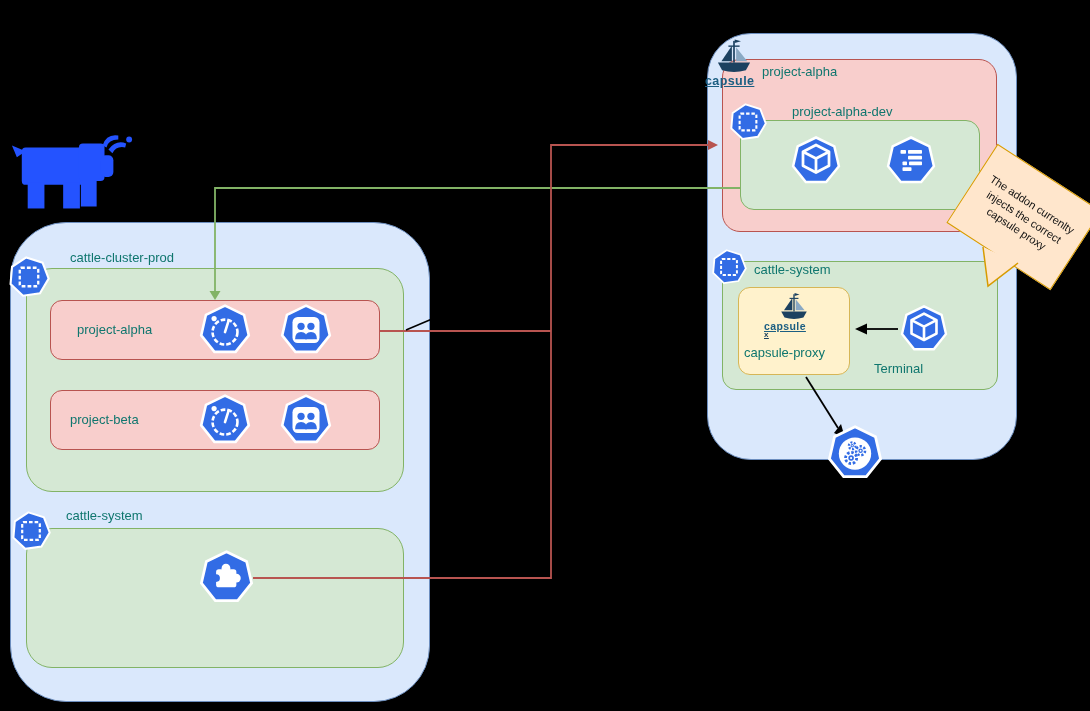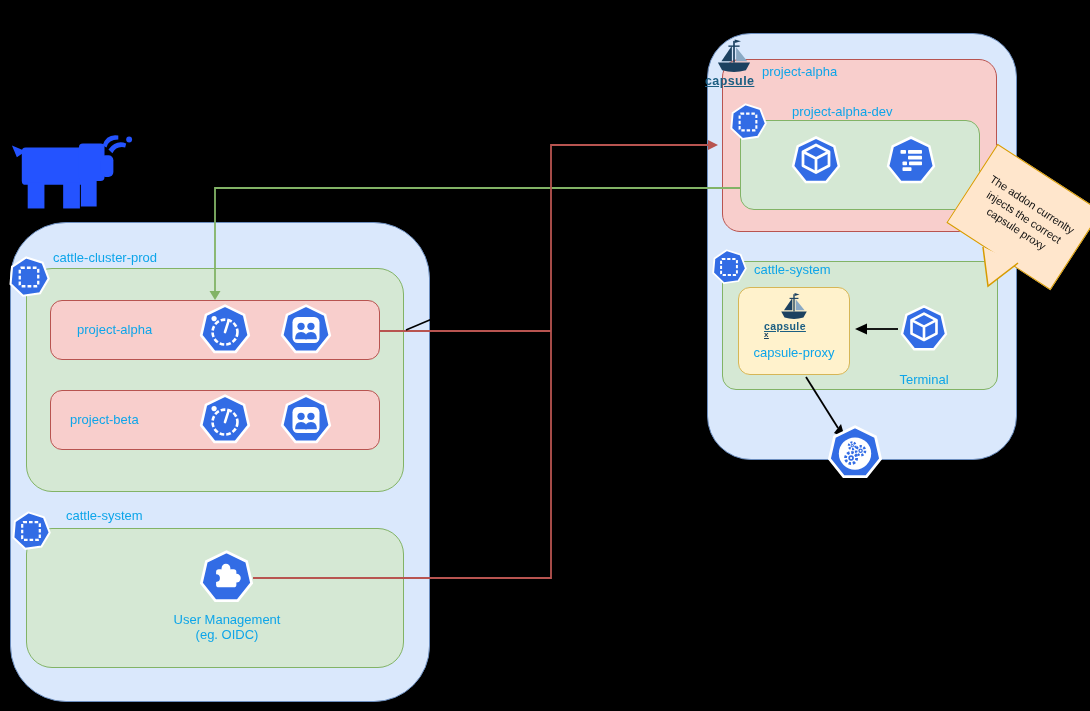--- a/index.html
+++ b/index.html
@@ -6,23 +6,23 @@
   html,body { background:#000; }
   .canvas {
     position:relative; width:1090px; height:711px; overflow:hidden;
     background:#000; font-family:"Liberation Sans", sans-serif; color:#111;
   }
   .box { position:absolute; border:1.5px solid; }
   .blue   { background:#dae8fc; border-color:#6c8ebf; }
   .green  { background:#d5e8d4; border-color:#82b366; }
   .pink   { background:#f8cecc; border-color:#b85450; }
   .yellow { background:#fff2cc; border-color:#d6b656; }
-  .lbl { position:absolute; font-size:13px; white-space:nowrap; color:#0ea5e9; }
+  .lbl { position:absolute; font-size:13px; white-space:nowrap; color:#0f766e; }
   .ic  { position:absolute; }
-  .ctr { text-align:center; }
+  .ctr { }
   .wordmark { position:absolute; font-weight:bold; color:#1b5e82; text-align:left; letter-spacing:.4px;text-decoration:underline; }
   .conn { position:absolute; left:0; top:0; z-index:20; pointer-events:none; }
   .z10 { z-index:10; } .z12 { z-index:12; } .z22 { z-index:22; }
   .note-body {
     position:absolute; left:962px; top:170px; width:124px; height:94px;
     background:#ffe6cc; border:1.5px solid #d79b00; z-index:30;
     transform:rotate(33deg); font-size:11px; line-height:1.35;
     display:flex; flex-direction:column; justify-content:center; text-align:center;
   }
   .note-tail { position:absolute; left:0; top:0; z-index:31; pointer-events:none; }
@@ -113,21 +113,21 @@
       <use href="#sym-cow"></use>
     </svg>
 
   <div class="box blue z10" style="left:10px; top:222px; width:420px; height:480px; border-radius:56px"></div>
 
   <div class="box green z10" style="left:26px; top:268px; width:378px; height:224px; border-radius:26px"></div>
 
   <svg class="ic z12" style="left:8px; top:255px" width="42" height="44">
       <use href="#sym-ns"></use>
     </svg>
-  <div class="lbl z12" style="left:53px; top:250px">cattle-cluster-prod</div>
+  <div class="lbl z12" style="left:70px; top:250px">cattle-cluster-prod</div>
 
   <div class="box pink z12" style="left:50px; top:300px; width:330px; height:60px; border-radius:12px"></div>
   <div class="lbl z12" style="left:77px; top:322px">project-alpha</div>
   <svg class="ic z12" style="left:199px; top:303px" width="52" height="54">
       <use href="#sym-quota"></use>
     </svg>
   <svg class="ic z12" style="left:280px; top:303px" width="52" height="54">
       <use href="#sym-users"></use>
     </svg>
 
@@ -142,24 +142,20 @@
 
   <svg class="ic z12" style="left:11px; top:510px" width="40" height="42">
       <use href="#sym-ns"></use>
     </svg>
   <div class="lbl z12" style="left:66px; top:508px">cattle-system</div>
 
   <div class="box green z10" style="left:26px; top:528px; width:378px; height:140px; border-radius:26px"></div>
   <svg class="ic z12" style="left:199px; top:549px" width="55" height="57">
       <use href="#sym-puzzle"></use>
     </svg>
-  <div class="lbl ctr z12" style="left:126px; top:612px; width:202px">
-    <div>User Management</div>
-    <div>(eg. OIDC)</div>
-  </div>
 
   <div class="box blue z10" style="left:707px; top:33px; width:310px; height:427px; border-radius:44px"></div>
 
   <div class="box pink z10" style="left:722px; top:59px; width:275px; height:173px; border-radius:18px"></div>
 
   <svg class="ic z12" style="left:713px; top:38px" width="42" height="38">
       <use href="#sym-ship"></use>
     </svg>
   <div class="wordmark z12" style="left:705px; top:74px; width:58px; font-size:12.5px">capsule</div>
 
@@ -189,21 +185,21 @@
   <svg class="ic z12" style="left:777px; top:292px" width="34" height="30">
       <use href="#sym-ship"></use>
     </svg>
   <div class="wordmark z12" style="left:764px; top:320px; width:60px; font-size:10.5px">capsule</div>
   <div class="wordmark z12" style="left:764px; top:330px; width:60px; font-size:8px; color:#1c4160">x</div>
   <div class="lbl ctr z12" style="left:744px; top:345px; width:100px">capsule-proxy</div>
 
   <svg class="ic z12" style="left:900px; top:304px" width="48" height="50">
       <use href="#sym-pod"></use>
     </svg>
-  <div class="lbl ctr z12" style="left:874px; top:372px; width:100px">Terminal</div>
+  <div class="lbl ctr z12" style="left:874px; top:361px; width:100px">Terminal</div>
 
   <svg class="ic z22" style="left:827px; top:424px" width="56" height="58">
       <use href="#sym-gears"></use>
     </svg>
 
   <svg class="conn" width="1090" height="711">
 
     <path d="M740,188 H215 V291" stroke="#82b366" stroke-width="1.8" fill="none"></path>
     <polygon points="209.5,291 220.5,291 215,300" fill="#82b366"></polygon>
 

